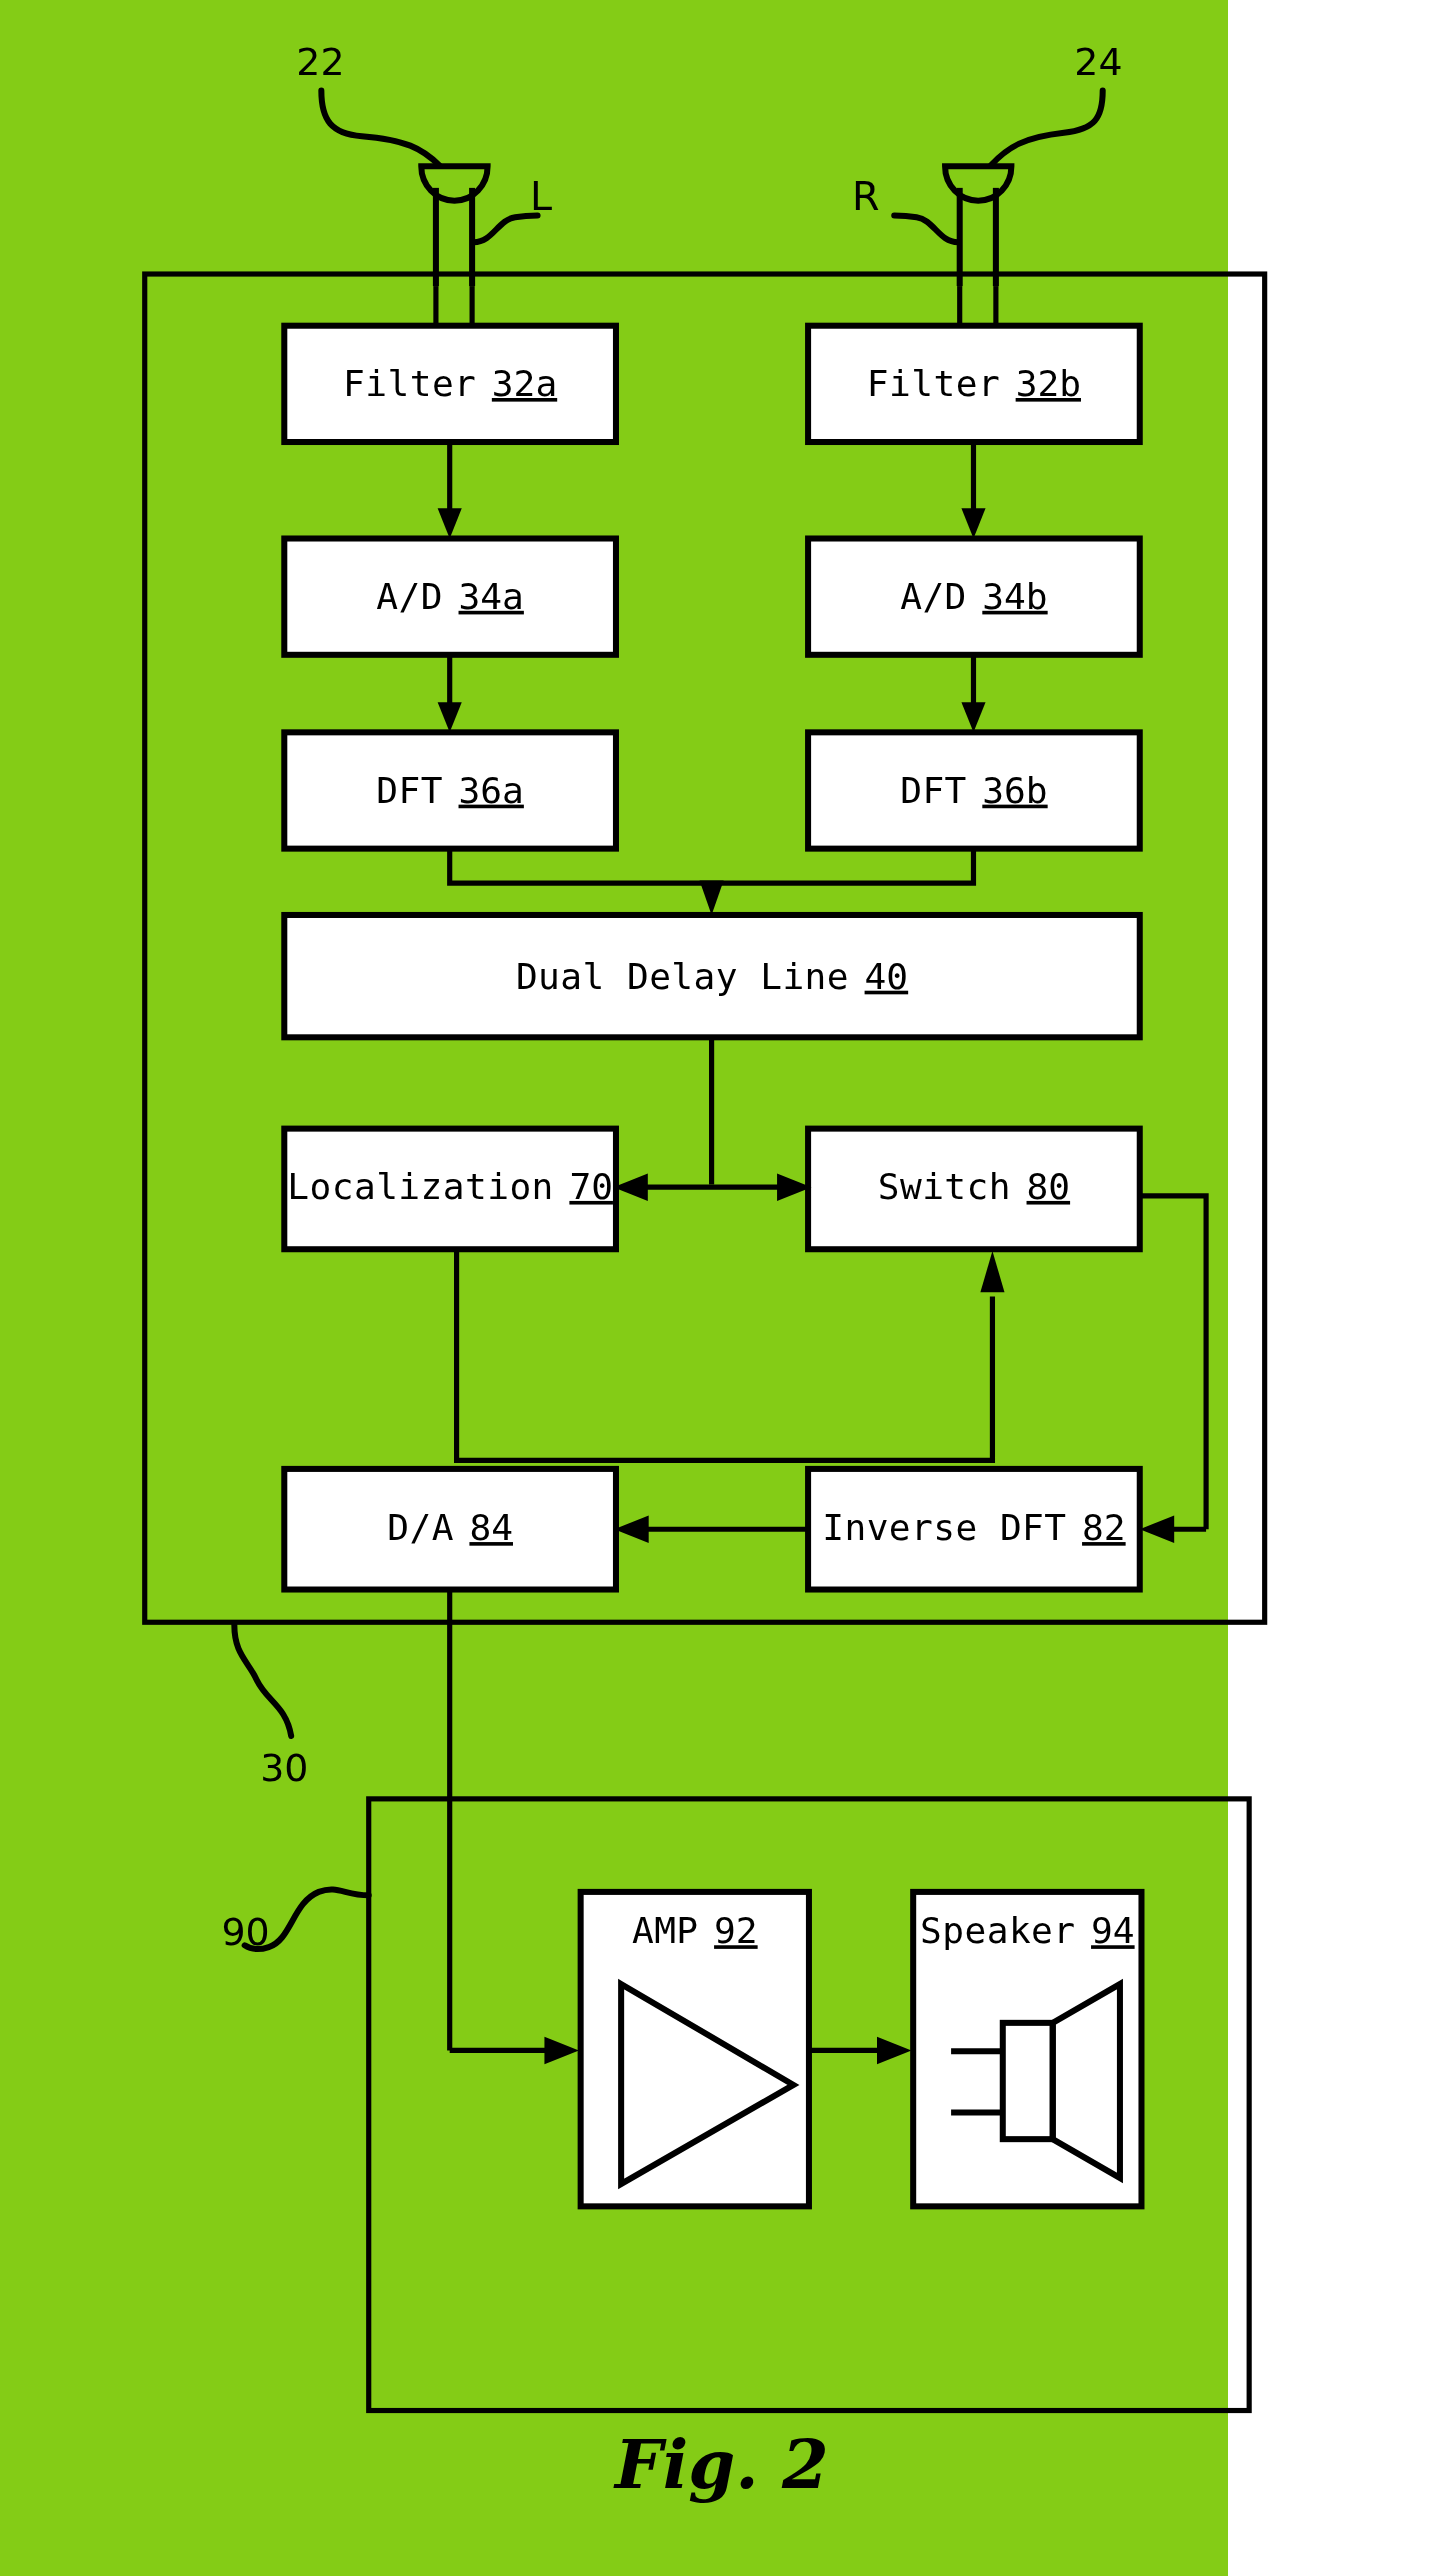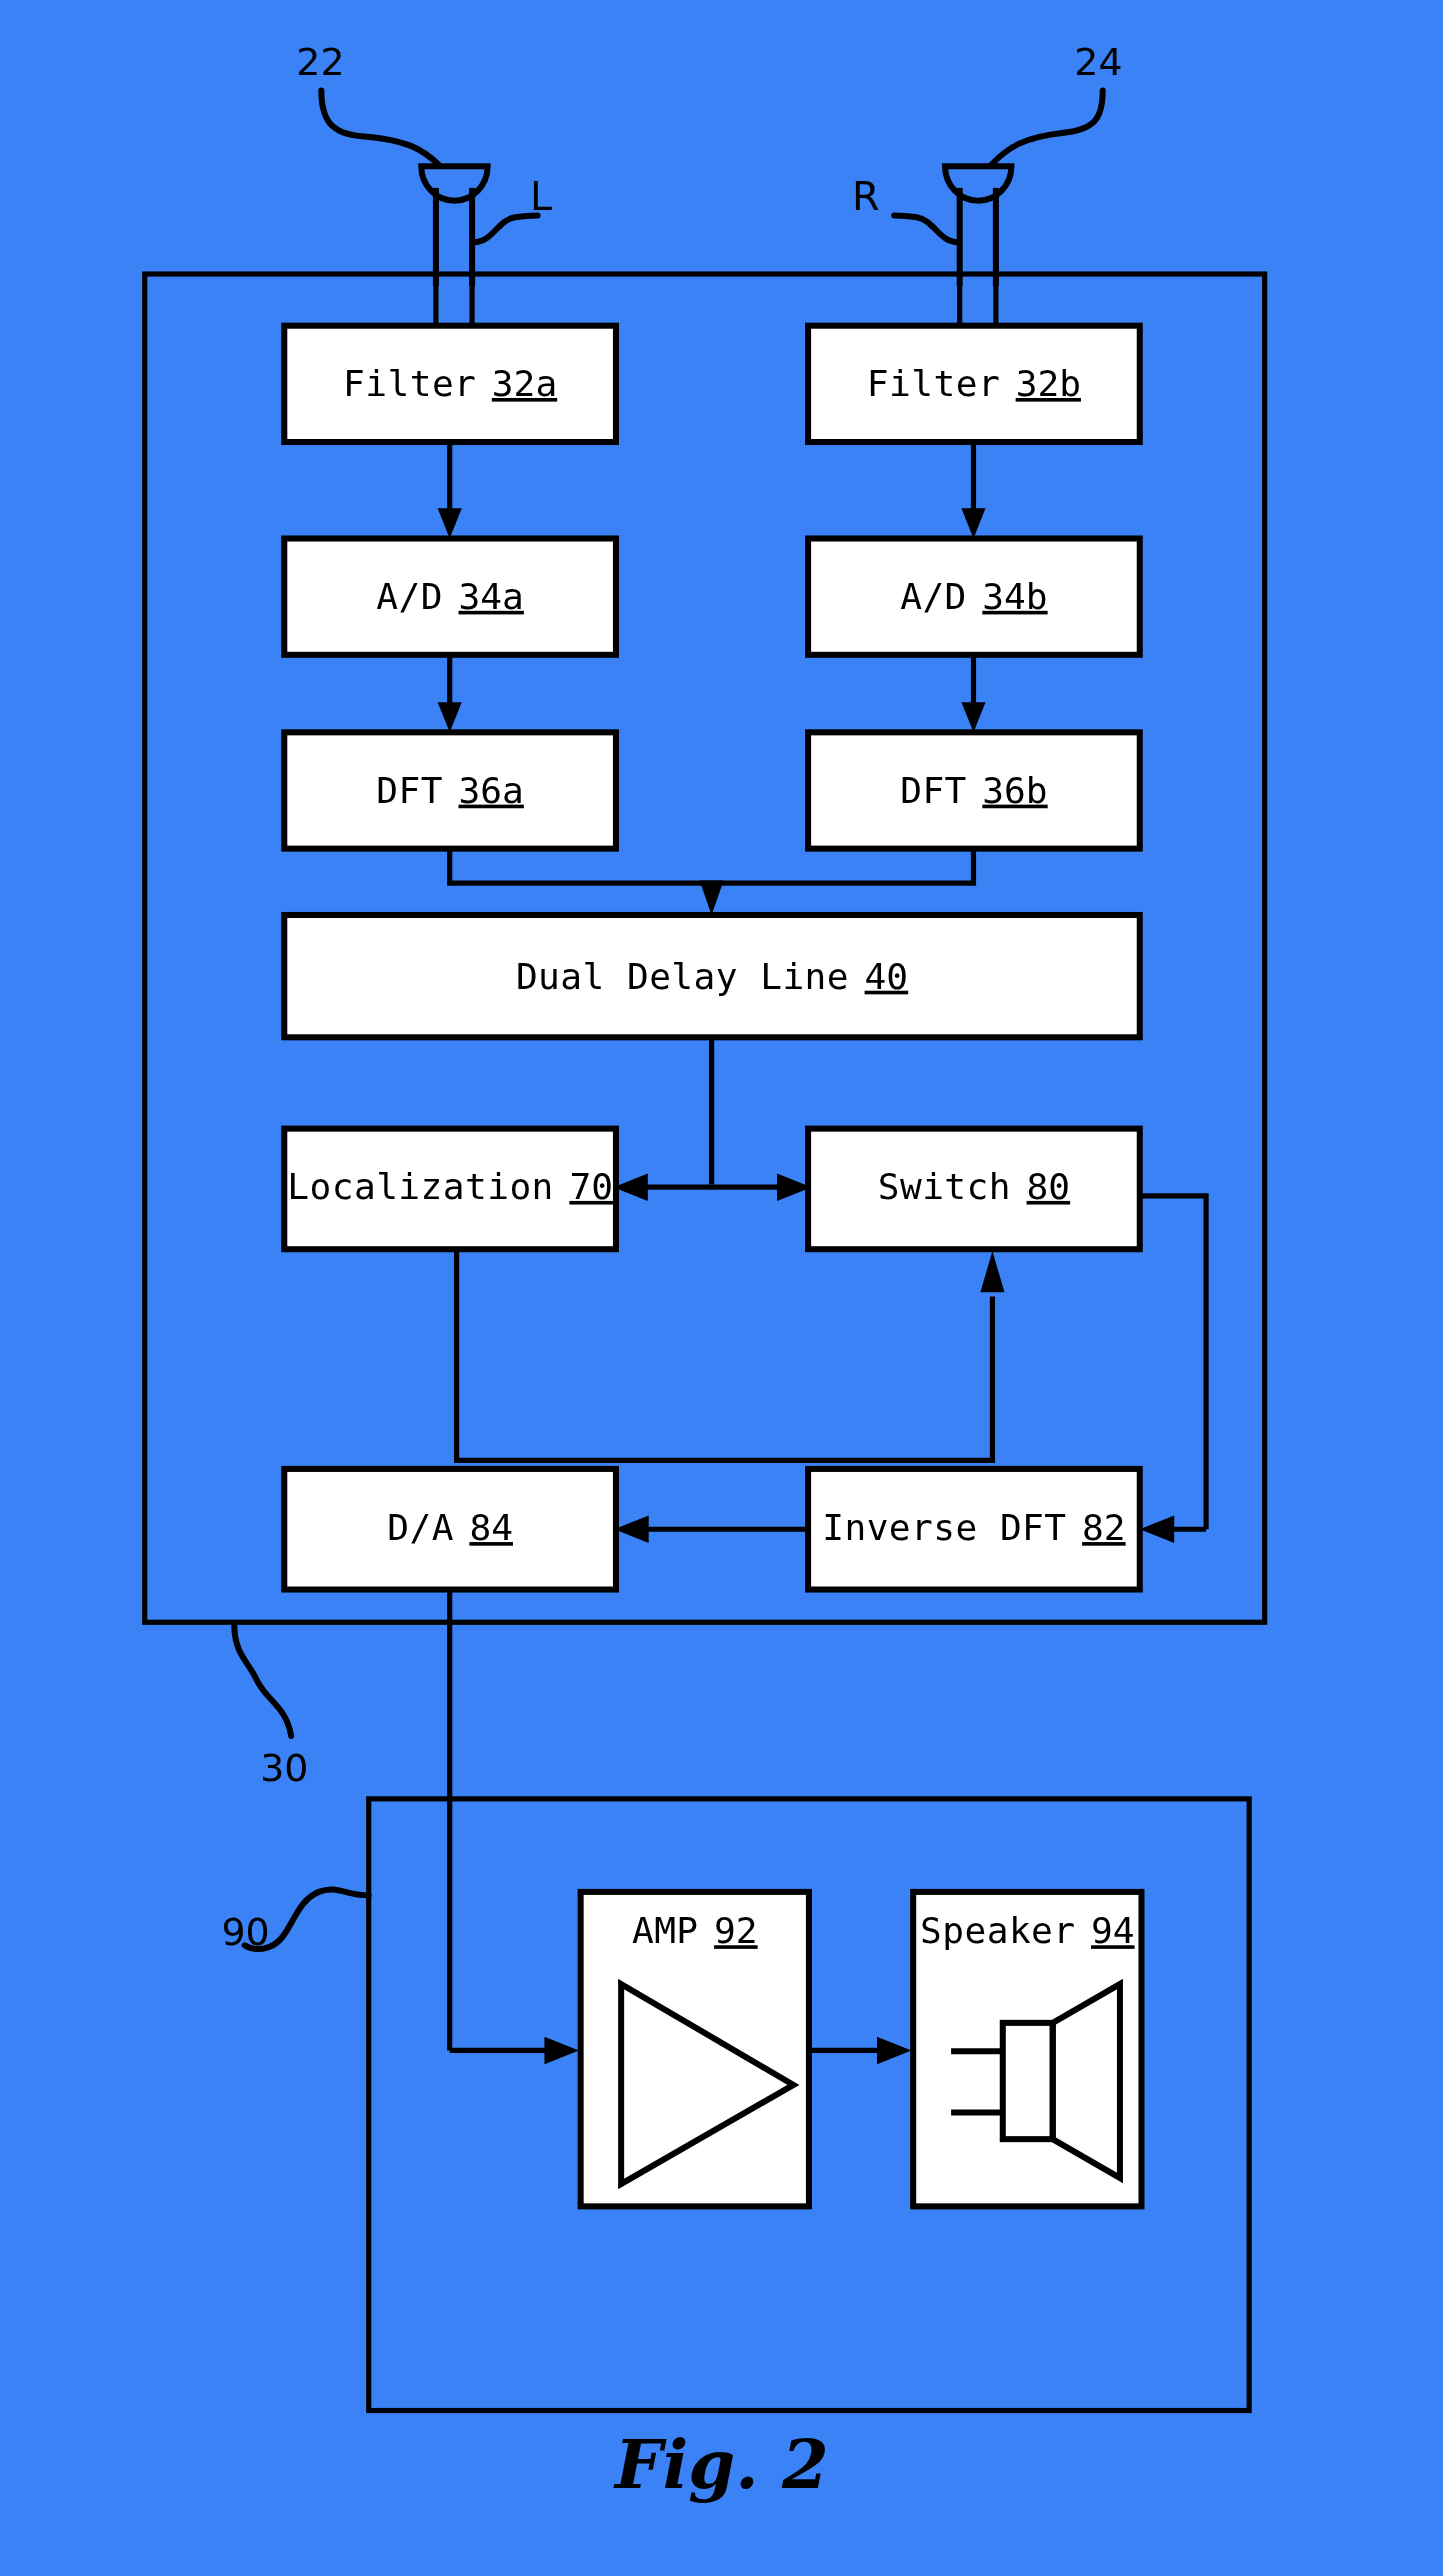--- a/index.html
+++ b/index.html
@@ -8,23 +8,23 @@
     background: #ffffff;
   }
   body {
     width: 1443px;
     height: 2576px;
     overflow: hidden;
     font-family: "DejaVu Sans", sans-serif;
   }
   #figure-root {
     position: relative;
-    width: 1443px;
+    width: 1228px;
     height: 2576px;
-    background: #3b82f6;
+    background: #84cc16;
   }
   svg#figure-svg {
     position: absolute;
     top: 0;
     left: 0;
     width: 1443px;
     height: 2576px;
     display: block;
   }
   .box-rect {

